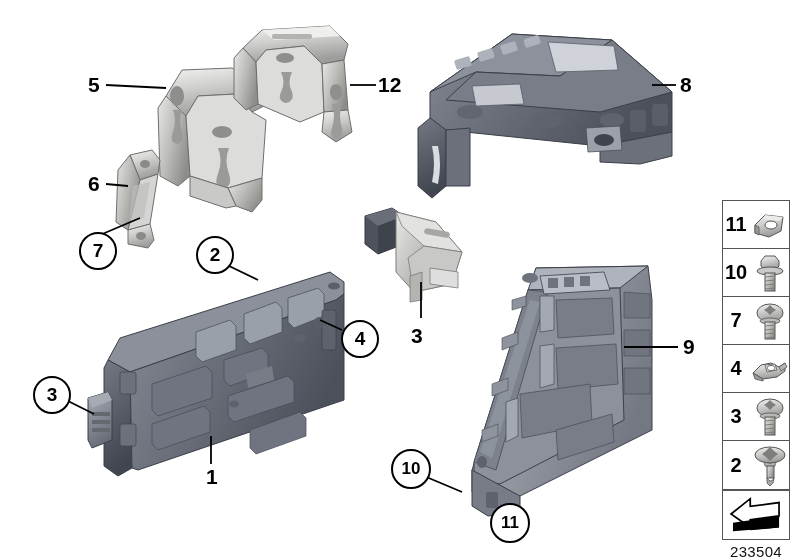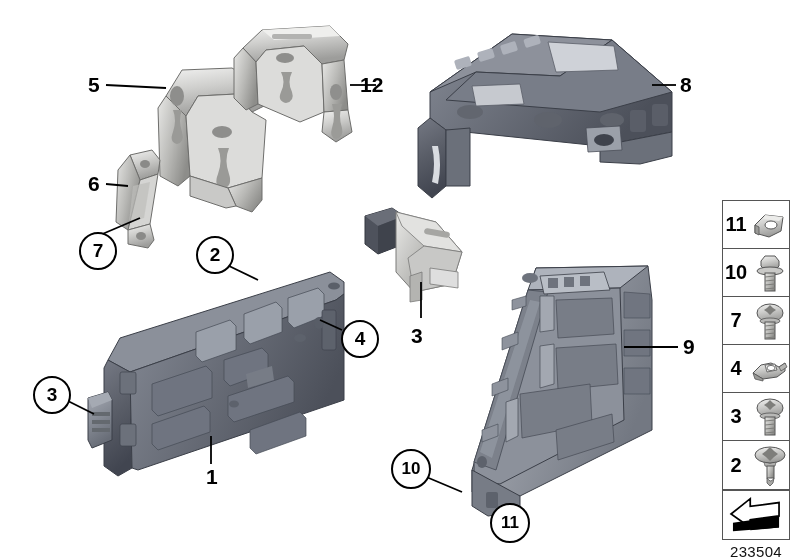--- a/index.html
+++ b/index.html
@@ -234,21 +234,21 @@
       <line x1="66" y1="400" x2="94" y2="414"></line>
       <line x1="211" y1="436" x2="211" y2="464"></line>
       <line x1="421" y1="282" x2="421" y2="318"></line>
       <line x1="624" y1="347" x2="678" y2="347"></line>
       <line x1="424" y1="476" x2="462" y2="492"></line>
       <line x1="496" y1="512" x2="508" y2="505"></line>
     </g>
   </svg>
 
   <div class="lbl plain" style="left:88px;top:74px;">5</div>
-  <div class="lbl plain" style="left:360px;top:74px;">12</div>
+  <div class="lbl plain" style="left:378px;top:74px;">12</div>
   <div class="lbl plain" style="left:680px;top:74px;">8</div>
   <div class="lbl plain" style="left:88px;top:173px;">6</div>
   <div class="lbl plain" style="left:206px;top:466px;">1</div>
   <div class="lbl plain" style="left:411px;top:325px;">3</div>
   <div class="lbl plain" style="left:683px;top:336px;">9</div>
 
   <div class="circ" style="left:79px;top:232px;width:34px;height:34px;">7</div>
   <div class="circ" style="left:196px;top:236px;width:34px;height:34px;">2</div>
   <div class="circ" style="left:341px;top:320px;width:34px;height:34px;">4</div>
   <div class="circ" style="left:33px;top:376px;width:34px;height:34px;">3</div>

